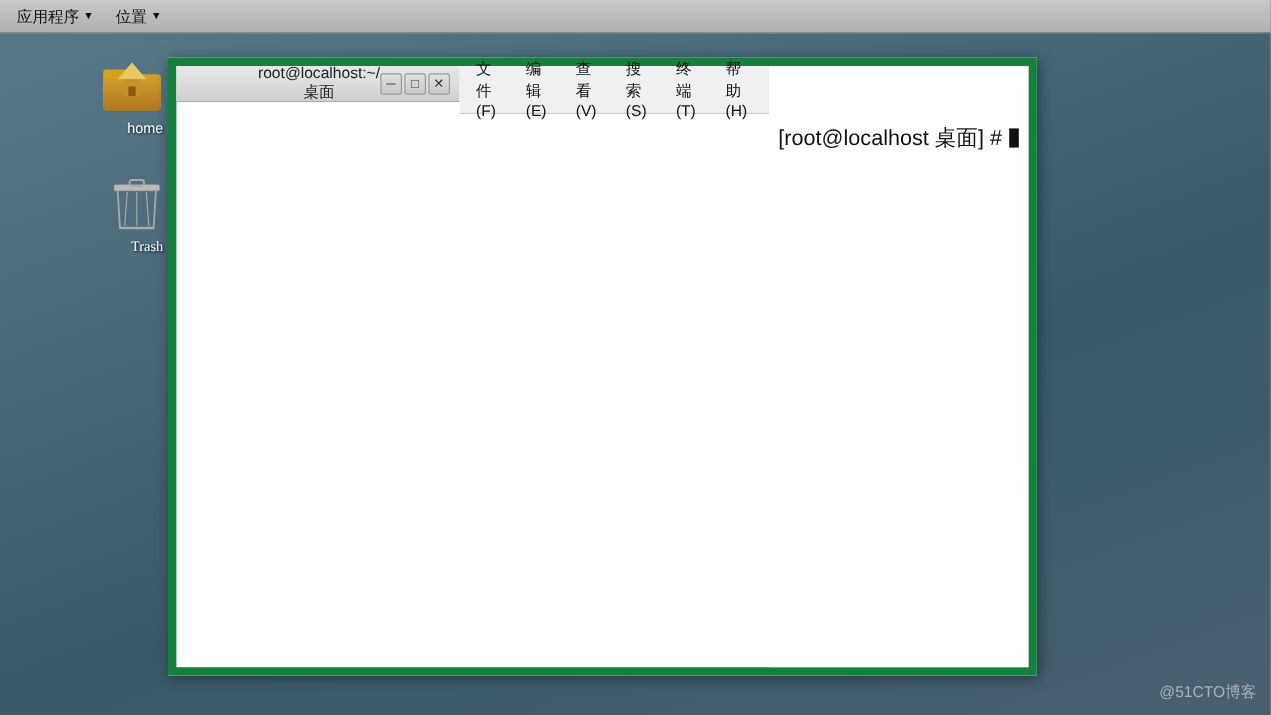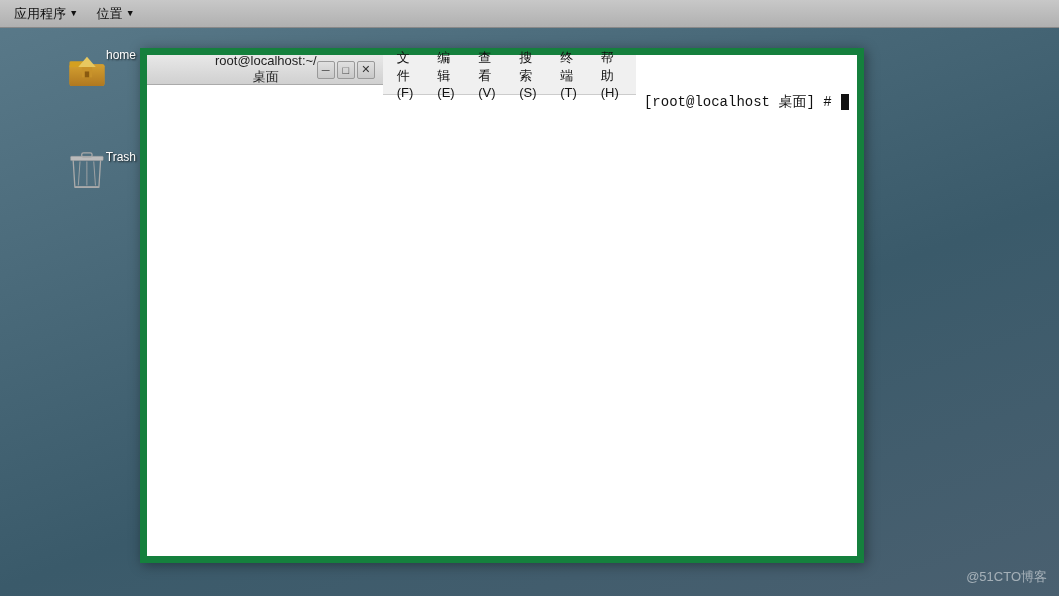--- a/index.html
+++ b/index.html
@@ -40,22 +40,22 @@
 
     .topbar-arrow {
       font-size: 9px;
       margin-left: 2px;
     }
 
     
     .desktop-icon {
       position: absolute;
       display: flex;
-      flex-direction: row;
-      align-items: flex-start;
+      flex-direction: column;
+      align-items: flex-end;
       cursor: pointer;
       width: 80px;
       padding: 6px;
       border-radius: 4px;
     }
 
     .desktop-icon .icon-label {
       color: white;
       font-size: 12px;
       text-align: center;
@@ -145,22 +145,22 @@
       color: #111;
       cursor: pointer;
       border-radius: 3px;
     }
 
     
     #terminal-content {
       flex: 1;
       background: white;
       padding: 6px 8px;
-      font-family: Liberation Mono, monospace;
-      font-size: 14px;
+      font-family: Liberation Sans, sans-serif;
+      font-size: 18px;
       color: #111;
       white-space: pre;
     }
 
     .terminal-prompt {
       display: flex;
       align-items: center;
     }
 
     .cursor-block {
@@ -211,21 +211,21 @@
       <defs>
         <linearGradient id="folderGrad" x1="0" y1="0" x2="0" y2="1">
           <stop offset="0%" stop-color="#d4a030"></stop>
           <stop offset="100%" stop-color="#b07820"></stop>
         </linearGradient>
       </defs>
     </svg>
     <span class="icon-label">home</span>
   </div>
 
-  <div class="desktop-icon" style="top: 140px; left: 62px;">
+  <div class="desktop-icon" style="top: 140px; left: 62px; font-family: Liberation Serif, serif;">
     <svg class="trash-icon-svg" viewBox="0 0 44 48">
 
       <path d="M6 12 L8 44 L36 44 L38 12 Z" fill="none" stroke="#aaa" stroke-width="1.5"></path>
 
       <line x1="14" y1="14" x2="12" y2="42" stroke="#aaa" stroke-width="1"></line>
       <line x1="22" y1="14" x2="22" y2="42" stroke="#aaa" stroke-width="1"></line>
       <line x1="30" y1="14" x2="32" y2="42" stroke="#aaa" stroke-width="1"></line>
 
       <rect x="3" y="8" width="38" height="5" rx="1" fill="#bbb" stroke="#999" stroke-width="0.5"></rect>
 

